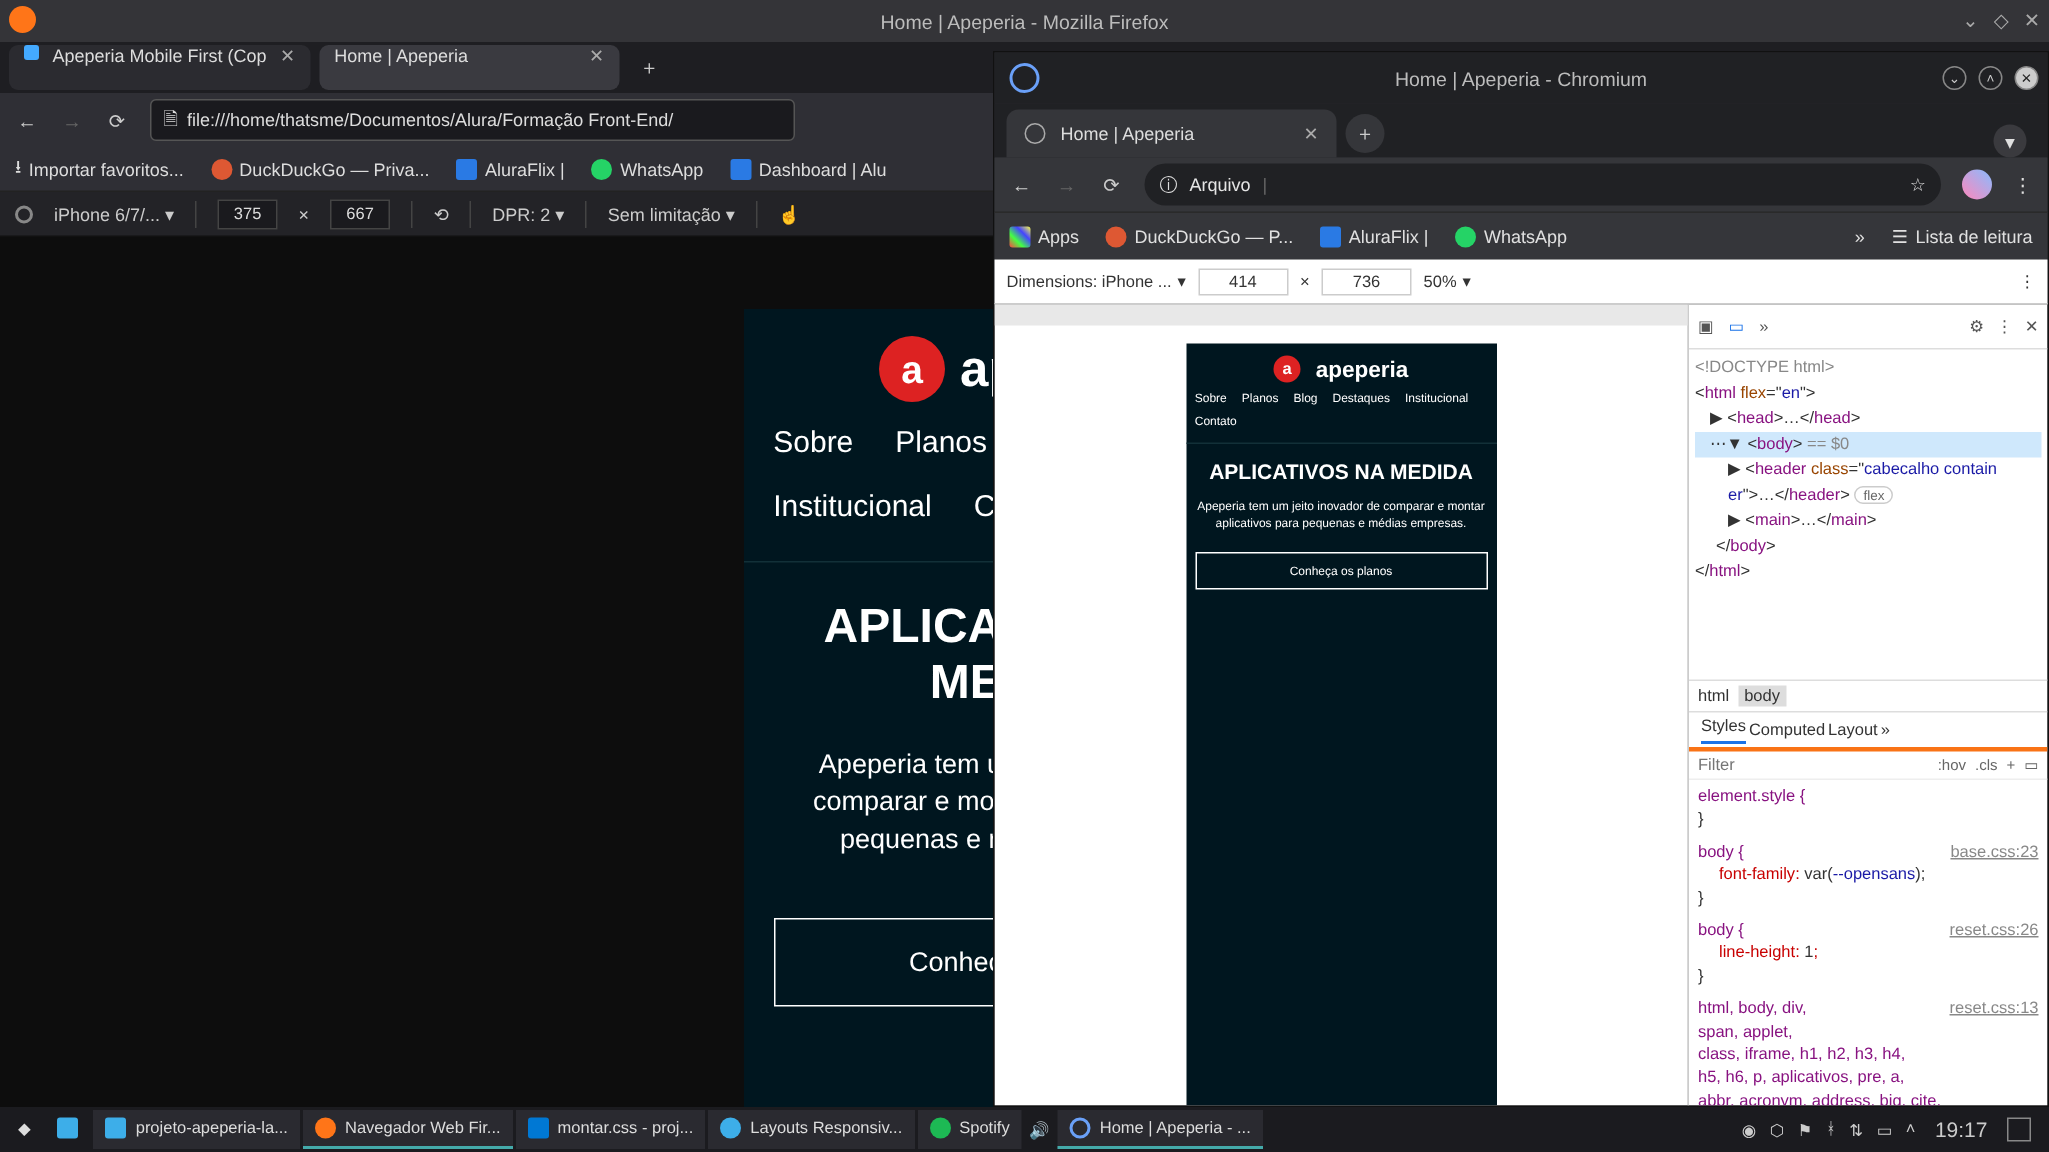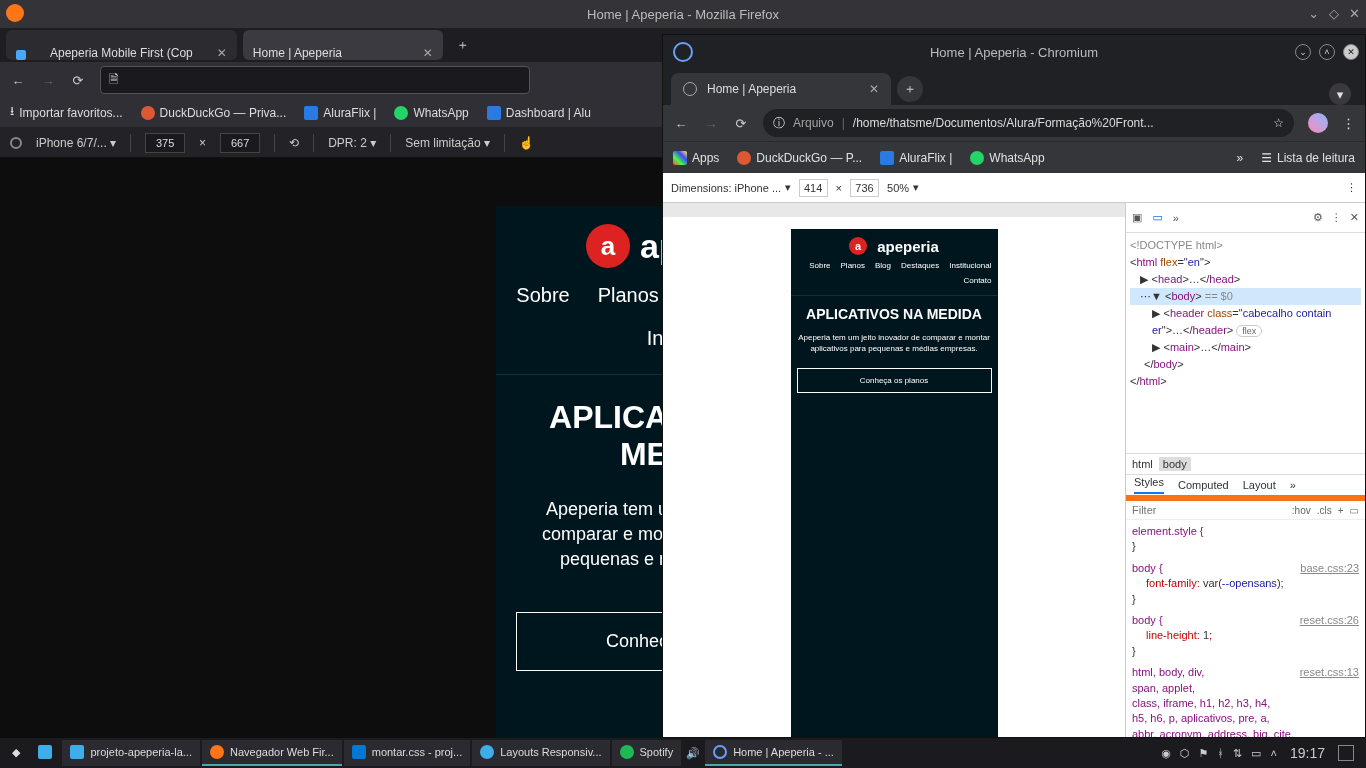--- a/index.html
+++ b/index.html
@@ -6,21 +6,21 @@
 body{width:1366px;height:768px;background:#2b2b2e;overflow:hidden;font-size:13px;color:#e0e0e0}
 .desktop{position:relative;width:100%;height:100%}
 
 
 .systitle{height:28px;background:#343438;display:flex;align-items:center;justify-content:center;position:relative;color:#bcbcbc}
 .systitle .ff-icon{position:absolute;left:6px;top:4px;width:18px;height:18px;background:#ff7518;border-radius:50%}
 .systitle .wctrls{position:absolute;right:6px;top:6px;display:flex;gap:10px;color:#aaa}
 
 
 .ff-tabs{height:34px;background:#1e1e22;display:flex;align-items:center;padding:0 6px;gap:6px}
-.ff-tab{height:30px;min-width:200px;background:#2b2b30;border-radius:6px;display:flex;align-items:flex-end;padding:0 10px;gap:24px;color:#ddd;font-size:12px}
+.ff-tab{height:30px;min-width:200px;background:#2b2b30;border-radius:6px;display:flex;align-items:flex-start;padding:0 10px;gap:9px;color:#ddd;font-size:12px}
 .ff-tab.active{background:#3a3a40}
 .ff-tab .close{margin-left:auto;color:#aaa}
 .ff-add{width:28px;height:28px;display:flex;align-items:center;justify-content:center;color:#ccc}
 
 
 .ff-nav{height:36px;background:#2f2f35;display:flex;align-items:center;padding:0 10px;gap:14px}
 .nav-ico{width:16px;color:#ccc;text-align:center}
 .url{flex:1;max-width:430px;height:28px;background:#1a1a1e;border:1px solid #555;border-radius:4px;display:flex;align-items:center;padding:0 8px;gap:6px;font-size:12px;color:#ddd;overflow:hidden;white-space:nowrap}
 
 
@@ -32,21 +32,21 @@
 .ff-dev{height:30px;background:#232327;display:flex;align-items:center;padding:0 10px;gap:14px;font-size:12px;color:#ccc;border-bottom:1px solid #111}
 .ff-dev .sep{width:1px;height:18px;background:#444}
 .ff-dev .numin{width:40px;height:20px;background:#1a1a1e;border:1px solid #444;color:#ddd;text-align:center;font-size:11px}
 
 
 .ff-content{position:absolute;left:0;right:0;top:158px;bottom:30px;background:#0d0d0d;display:flex;justify-content:center;overflow:hidden}
 .mobile1{width:375px;margin-top:48px;background:#00161f;color:#fff;text-align:center;padding:18px 20px 80px}
 .logo{display:flex;align-items:center;justify-content:center;gap:10px}
 .logo-badge{width:44px;height:44px;background:#d22;border-radius:50%;display:flex;align-items:center;justify-content:center;font-weight:700;font-size:26px;color:#fff}
 .logo-text{font-size:34px;font-weight:700;color:#fff}
-.nav-list{margin-top:16px;display:flex;flex-wrap:wrap;justify-content:flex-end;gap:20px 28px;font-size:20px}
+.nav-list{margin-top:16px;display:flex;flex-wrap:wrap;justify-content:flex-start;gap:20px 28px;font-size:20px}
 .nav-list span{color:#fff}
 .hr{height:1px;background:#123038;margin:24px -20px}
 .h1{font-size:32px;font-weight:800;line-height:1.15;margin-top:24px}
 .lead{font-size:18px;margin-top:24px;line-height:1.4}
 .cta{margin-top:40px;border:1px solid #fff;padding:18px;font-size:18px}
 
 
 .chrome{position:absolute;left:662px;top:34px;width:704px;bottom:30px;background:#292a2d;display:flex;flex-direction:column;border:1px solid #111}
 .chrome-tb{height:34px;background:#202124;display:flex;align-items:center;position:relative;color:#bcbcbc}
 .chrome-tb .ci{position:absolute;left:10px;width:20px;height:20px;border:2px solid #6aa0f8;border-radius:50%}
@@ -56,27 +56,27 @@
 .wc-x{background:#ccc;color:#222}
 
 .chrome-tabs{height:36px;background:#202124;display:flex;align-items:flex-end;padding:0 8px;gap:6px}
 .ct{height:32px;background:#35363a;border-radius:8px 8px 0 0;display:flex;align-items:center;padding:0 12px;gap:10px;width:220px;color:#ddd;font-size:12px}
 .ct .gl{width:14px;height:14px;border:1px solid #aaa;border-radius:50%}
 .ct .x{margin-left:auto;color:#aaa}
 .cadd{width:26px;height:26px;background:#35363a;border-radius:50%;display:flex;align-items:center;justify-content:center;color:#ccc;margin-bottom:3px}
 
 .chrome-nav{height:36px;background:#35363a;display:flex;align-items:center;padding:0 10px;gap:14px}
 .chrome-nav .url2{flex:1;height:28px;background:#202124;border-radius:14px;display:flex;align-items:center;padding:0 10px;gap:8px;font-size:12px;color:#ddd;overflow:hidden;white-space:nowrap}
-.la{color:#a3a3a3}
+.la{color:#e5e5e5}
 .prof{width:20px;height:20px;border-radius:50%;background:linear-gradient(45deg,#f8b,#8bf)}
 
 .chrome-bk{height:32px;background:#35363a;display:flex;align-items:center;padding:0 10px;gap:18px;font-size:12px;border-top:1px solid #2a2a2a}
 
 .chrome-dev{height:30px;background:#fff;color:#333;display:flex;align-items:center;padding:0 8px;gap:8px;font-size:11px;border-bottom:1px solid #ccc}
-.chrome-dev .ni{width:29px;height:18px;border:1px solid #ccc;text-align:center;color:#333;font-size:11px}
+.chrome-dev .ni{width:60px;height:18px;border:1px solid #ccc;text-align:center;color:#333;font-size:11px}
 .chrome-dev .dd{display:flex;align-items:center;gap:4px}
 
 .chrome-body{flex:1;display:flex;overflow:hidden}
 .cview{flex:1;background:#fff;position:relative;display:flex;justify-content:center}
 .ruler{position:absolute;top:0;left:0;right:0;height:14px;background:#e8e8e8}
 .mobile2{width:207px;margin-top:26px;background:#00161f;color:#fff;padding:8px 6px 14px;text-align:center;font-size:8px}
 .mobile2 .logo-badge{width:18px;height:18px;font-size:11px}
 .mobile2 .logo-text{font-size:15px}
 .mobile2 .nav-list{font-size:8px;gap:6px 10px;margin-top:6px}
 .mobile2 .h1{font-size:14px;margin-top:10px}
@@ -88,21 +88,21 @@
 .elems{width:240px;background:#fff;color:#333;display:flex;flex-direction:column;font-family:Menlo,Consolas,monospace;font-size:11px;border-left:1px solid #ccc}
 .elems-t{height:30px;border-bottom:1px solid #ddd;display:flex;align-items:center;padding:0 6px;gap:10px;color:#555}
 .elems-t .ri{margin-left:auto;display:flex;gap:8px}
 .dom{padding:4px 4px;flex:0 0 220px;overflow:hidden;line-height:1.55}
 .dom .l{white-space:nowrap}
 .t{color:#881280}.a{color:#994500}.v{color:#1a1aa6}.g{color:#888}
 .hl{background:#cfe8fc}
 .pill{border:1px solid #ccc;border-radius:8px;padding:0 5px;font-size:9px;color:#666}
 .crumb{height:22px;border-top:1px solid #ddd;border-bottom:1px solid #ddd;display:flex;align-items:center;padding:0 6px;gap:6px;font-size:11px}
 .crumb .sel{background:#ddd;padding:1px 4px}
-.stabs{height:26px;display:flex;align-items:center;gap:14px;padding:0 8px;border-bottom:6px solid #f97316;font-size:11px;font-family:"Segoe UI",sans-serif}
+.stabs{height:26px;display:flex;align-items:center;gap:2px;padding:0 8px;border-bottom:3px solid #f97316;font-size:11px;font-family:"Segoe UI",sans-serif}
 .stabs .act{color:#333;border-bottom:2px solid #1a73e8;padding-bottom:4px}
 .sfilter{display:flex;align-items:center;gap:6px;padding:3px 6px;border-bottom:1px solid #eee}
 .sfilter input{flex:1;border:none;outline:none;font-size:11px;color:#999}
 .sfilter .o{color:#666;font-size:10px}
 .rules{flex:1;padding:4px 6px;line-height:1.4;overflow:hidden}
 .rules .src{float:right;color:#888;text-decoration:underline}
 .rules .sel2{color:#881280}
 .rules .p{color:#c80000;margin-left:14px}
 .rules .pv{color:#333}
 .rules .vv{color:#1a1aa6}
@@ -143,20 +143,21 @@
     </div>
     <div class="ff-add">＋</div>
   </div>
 
   <div class="ff-nav">
     <span class="nav-ico">←</span>
     <span class="nav-ico" style="color:#666">→</span>
     <span class="nav-ico">⟳</span>
     <div class="url">
       <span>🗎</span>
+      <span>file:///home/thatsme/Documentos/Alura/Formação Front-End/</span>
     </div>
   </div>
 
   <div class="ff-bk">
     <span class="bk">
         <span>⭳</span>
         <span>Importar favoritos...</span>
       </span>
     <span class="bk">
         <span class="sq" style="background:#de5833;border-radius:50%"></span>
@@ -234,21 +235,20 @@
       <span style="margin-left:auto;margin-right:6px;width:22px;height:22px;border-radius:50%;background:#3a3a3e;display:flex;align-items:center;justify-content:center">▾</span>
     </div>
     <div class="chrome-nav">
       <span class="nav-ico">←</span>
       <span class="nav-ico" style="color:#666">→</span>
       <span class="nav-ico">⟳</span>
       <div class="url2">
         <span>ⓘ</span>
         <span class="la">Arquivo</span>
         <span style="color:#666">|</span>
-        <span>/home/thatsme/Documentos/Alura/Formação%20Front...</span>
         <span style="margin-left:auto">☆</span>
       </div>
       <span class="prof"></span>
       <span>⋮</span>
     </div>
     <div class="chrome-bk">
       <span class="bk">
           <span class="sq" style="background:linear-gradient(45deg,#f44,#4f4,#44f,#ff4)"></span>
           <span>Apps</span>
         </span>

